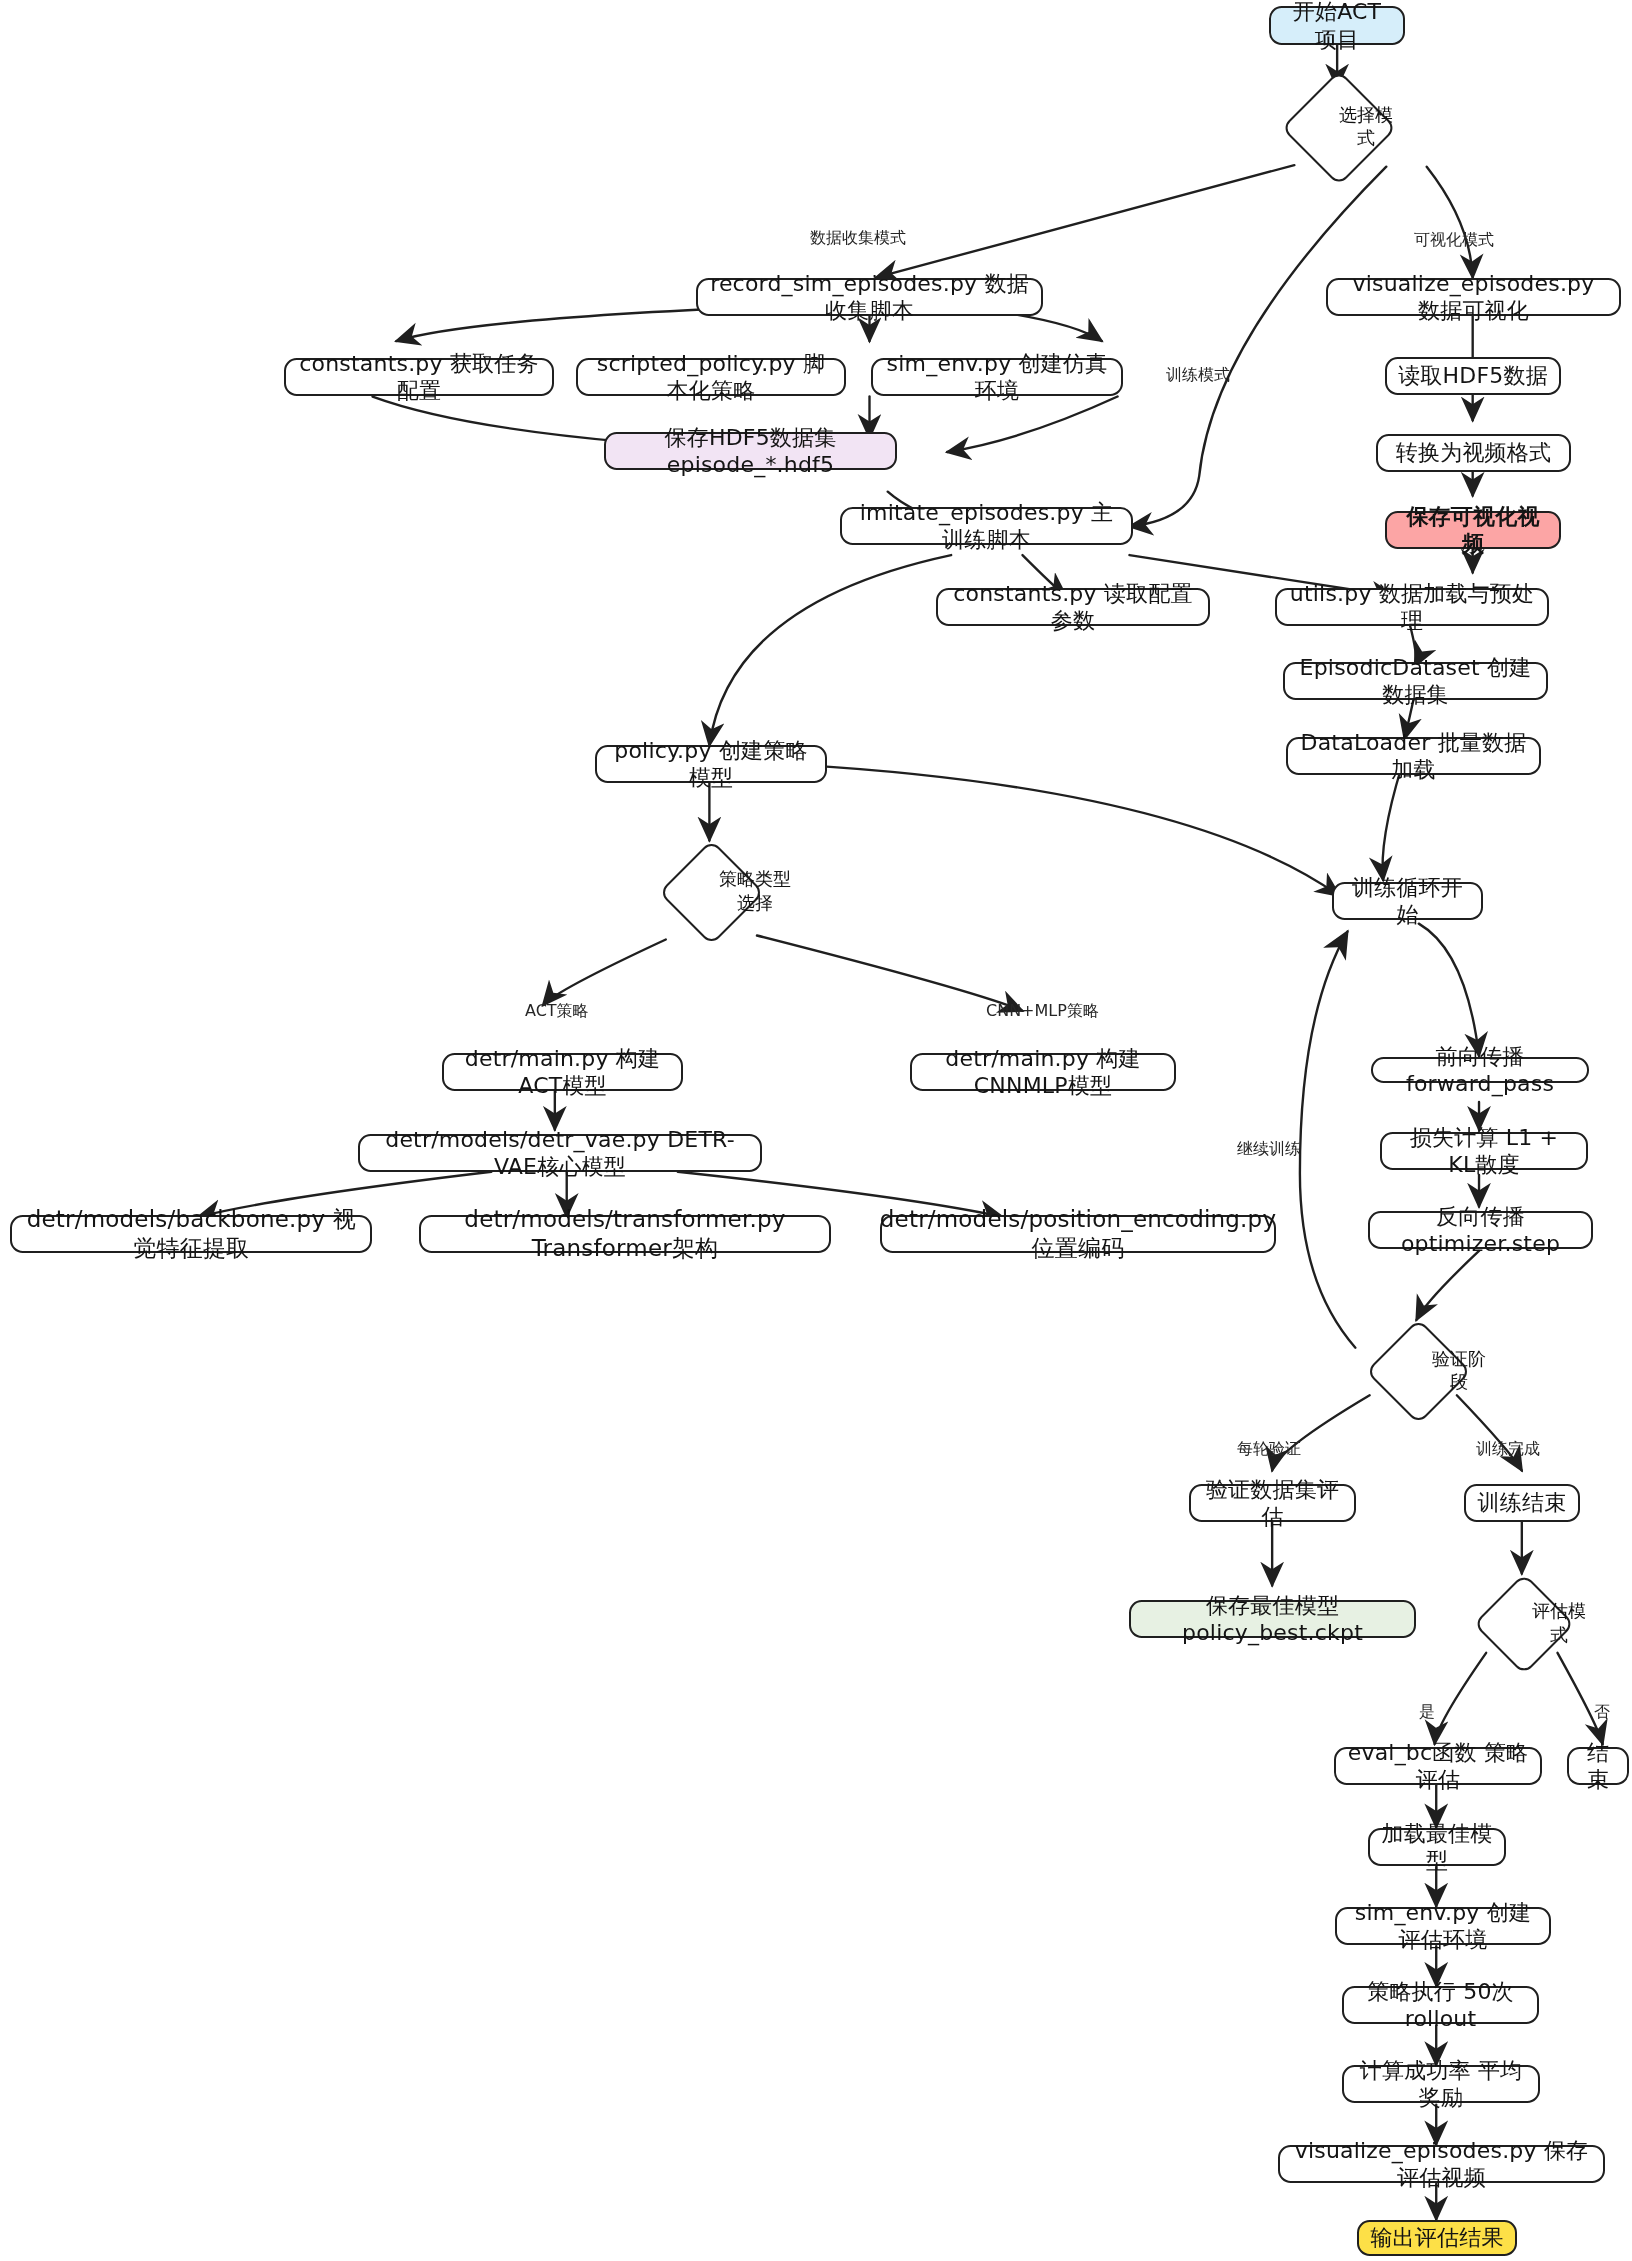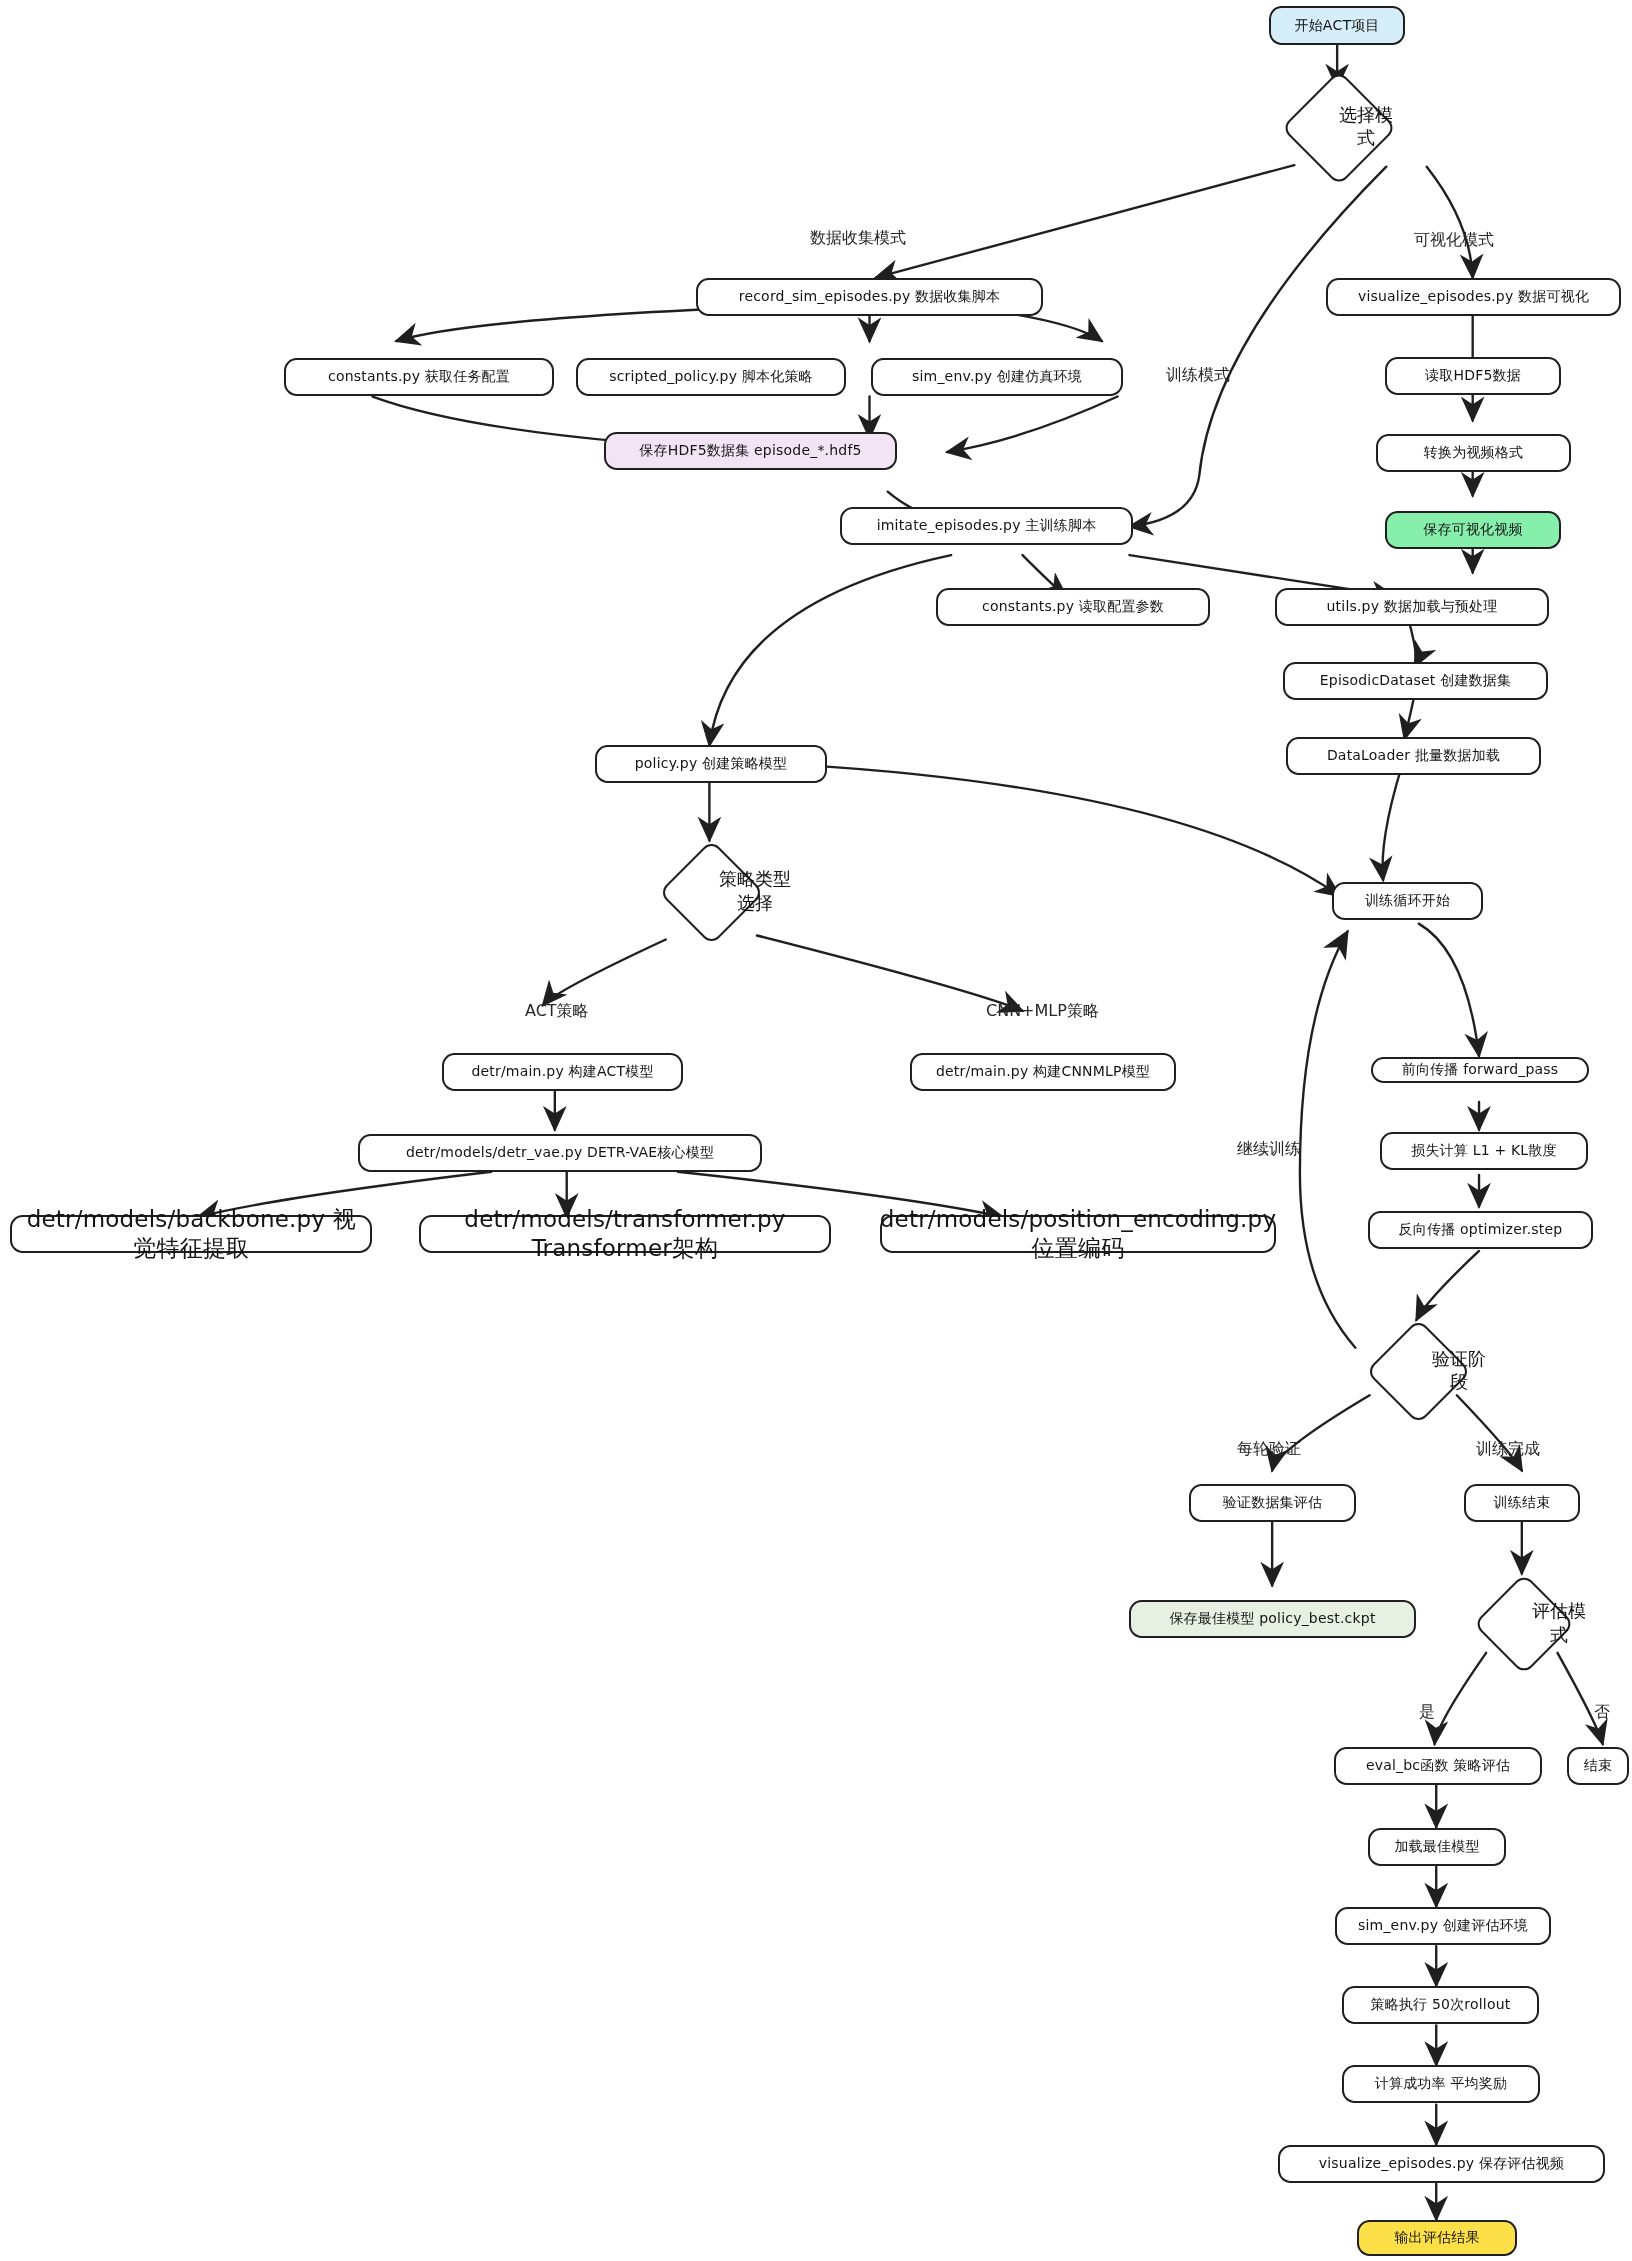--- a/index.html
+++ b/index.html
@@ -2,34 +2,34 @@
 <html style="font-size:12.7px"><head>
 <meta charset="utf-8">
 <style>
   html,body{margin:0;padding:0;background:#ffffff;}
   body{font-family:"DejaVu Sans","Liberation Sans",sans-serif;}
   #stage{position:relative;width:1632px;height:2261px;background:#ffffff;overflow:hidden;}
   #wires{position:absolute;left:0;top:0;width:1632px;height:2261px;}
   .node{position:absolute;box-sizing:border-box;border:2.4px solid #1f1f1f;
         border-radius:12.7px;background:#ffffff;display:flex;align-items:center;
         justify-content:center;text-align:center;color:#141414;
-        font-size:14px;line-height:1.25;letter-spacing:0.2px;
+        font-size:22px;line-height:1.25;letter-spacing:0.2px;
         padding:3.2px 11px;z-index:3;}
   .node.sm{font-size:23px;}
   .dia{position:absolute;z-index:3;display:flex;align-items:center;justify-content:flex-end;}
   .dia .shape{position:absolute;left:0;top:0;right:0;bottom:0;
         border:2.4px solid #1f1f1f;background:#ffffff;border-radius:11px;
         transform:rotate(45deg);}
   .dia .txt{position:relative;z-index:4;text-align:center;color:#141414;
         font-size:18px;line-height:1.3;}
   .elabel{position:absolute;z-index:5;color:#262626;font-size:16px;
         background:transparent;white-space:nowrap;}
   .fill-blue{background:#d6eefa;}
   .fill-purple{background:#f2e4f4;}
-  .fill-pink{background:#86efac;}
+  .fill-pink{background:#fca5a5;font-weight:bold;}
   .fill-green{background:#e7f1e3;}
   .fill-orange{background:#fde047;}
 </style>
 </head>
 <body>
 
 <div id="stage">
 
   <svg id="wires" viewBox="0 0 2059 2852">
     <defs>

